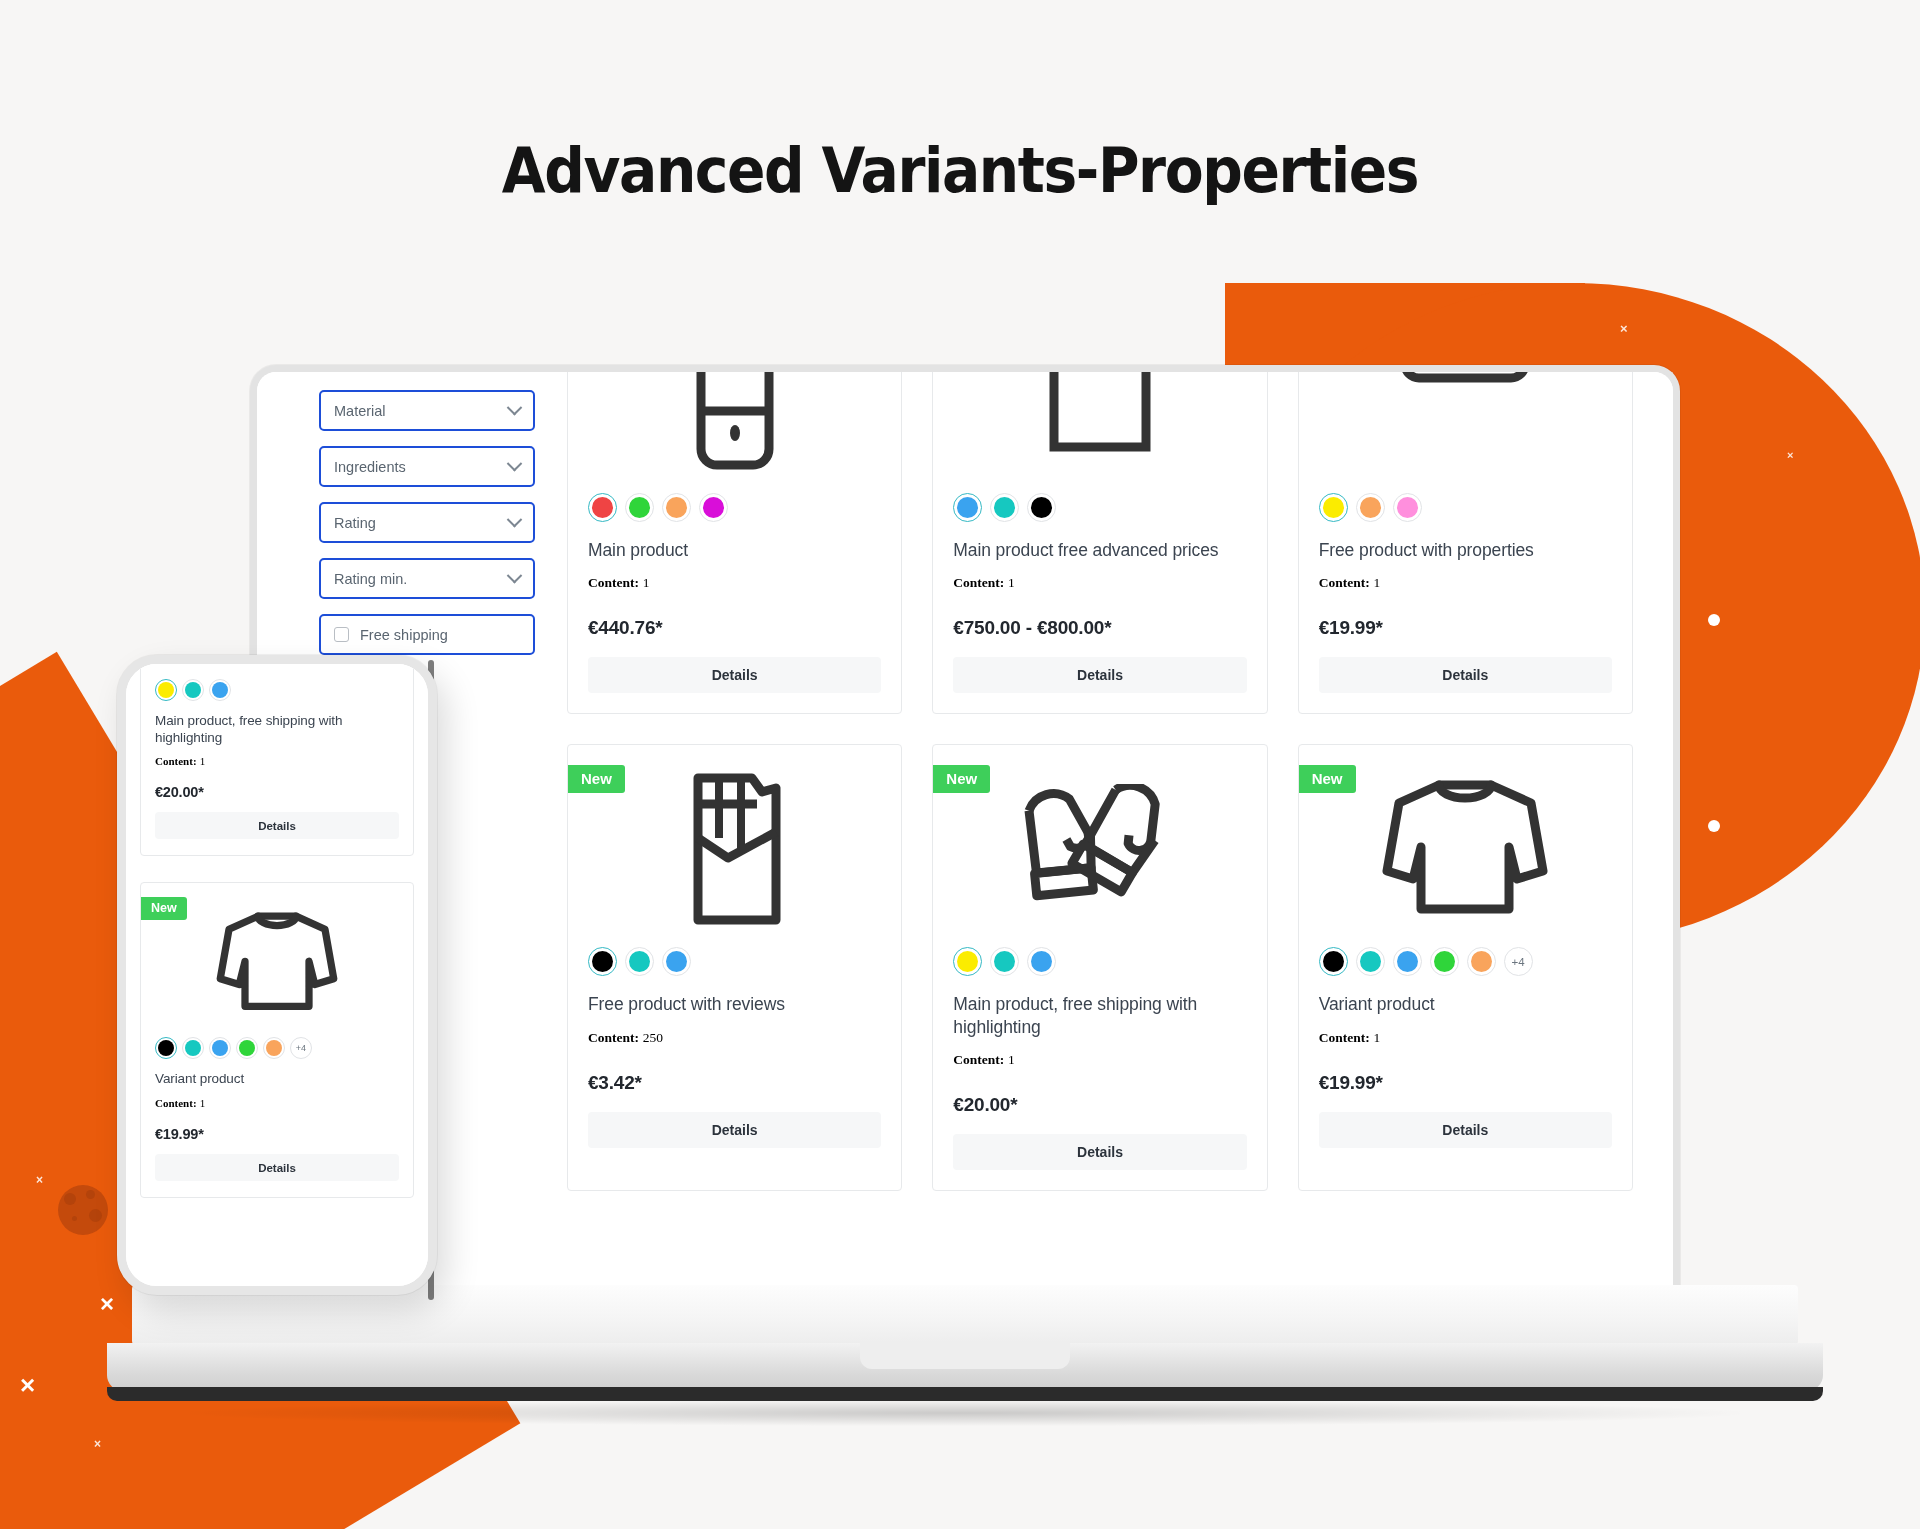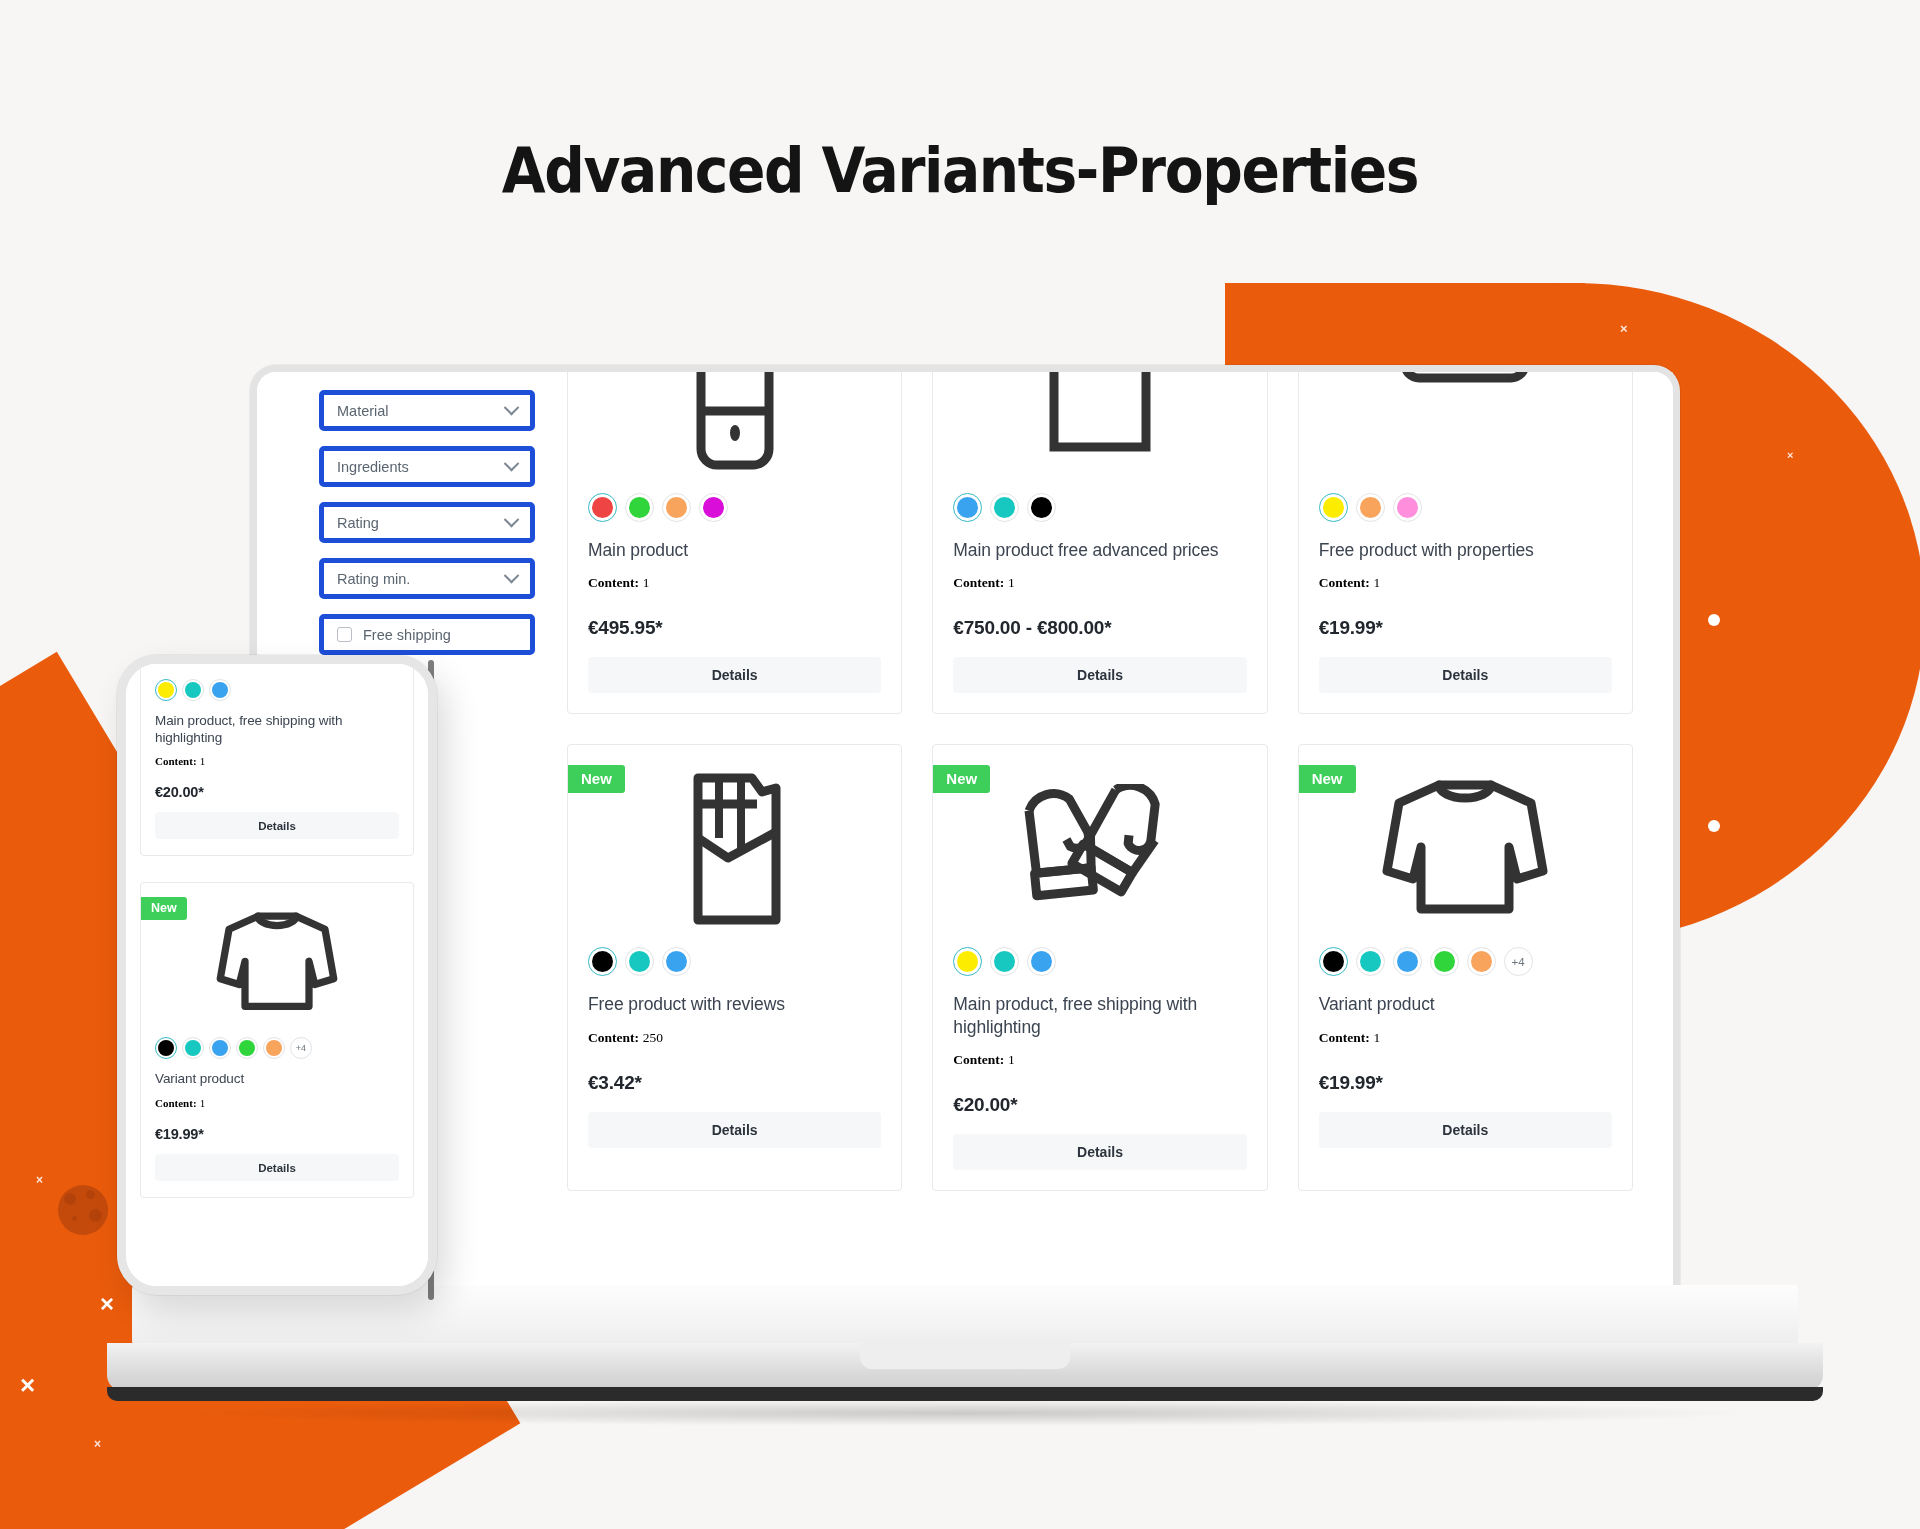--- a/index.html
+++ b/index.html
@@ -156,21 +156,21 @@
     padding: 0 0 0 0;
   }
 
   .filter-col {
     width: 300px;
     padding: 18px 22px 0 62px;
     flex: none;
   }
   .filter-item {
     height: 41px;
-    border: 5px solid #1d4ed8;
+    border: 2px solid #1d4ed8;
     border-radius: 5px;
     background: #ffffff;
     display: flex;
     align-items: center;
     padding: 0 13px;
     margin-bottom: 15px;
     font-size: 14.5px;
     color: #5a6570;
     justify-content: space-between;
   }
@@ -414,21 +414,21 @@
                 </span>
               <span class="swatch">
                   <i style="background:#d90ed9"></i>
                 </span>
             </div>
             <h3 class="card-title">Main product</h3>
             <div class="card-content">
               <span style="font-weight:700">Content:</span>
               <span>1</span>
             </div>
-            <div class="card-price">€495.95*</div>
+            <div class="card-price">€440.76*</div>
             <button class="details-btn">Details</button>
           </article>
 
           <article class="card row1">
             <div class="card-media">
               <svg width="104" height="160" viewBox="0 0 104 160" fill="none" stroke="#333" stroke-width="9">
                 <path d="M6 -20 v148 h92 v-148"></path>
                 <path d="M33 36 a19 19 0 0 1 38 0"></path>
                 <path d="M20 36 a32 32 0 0 1 64 0"></path>
                 <path d="M46 36 a6 6 0 0 1 12 0"></path>

